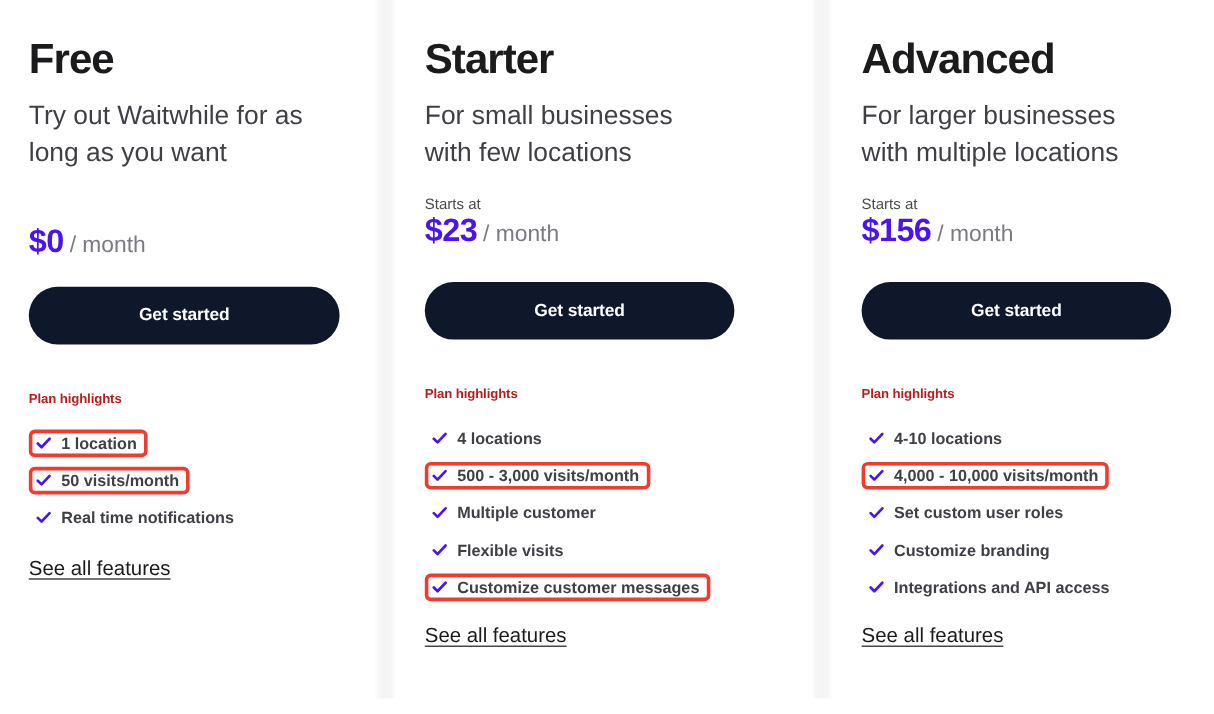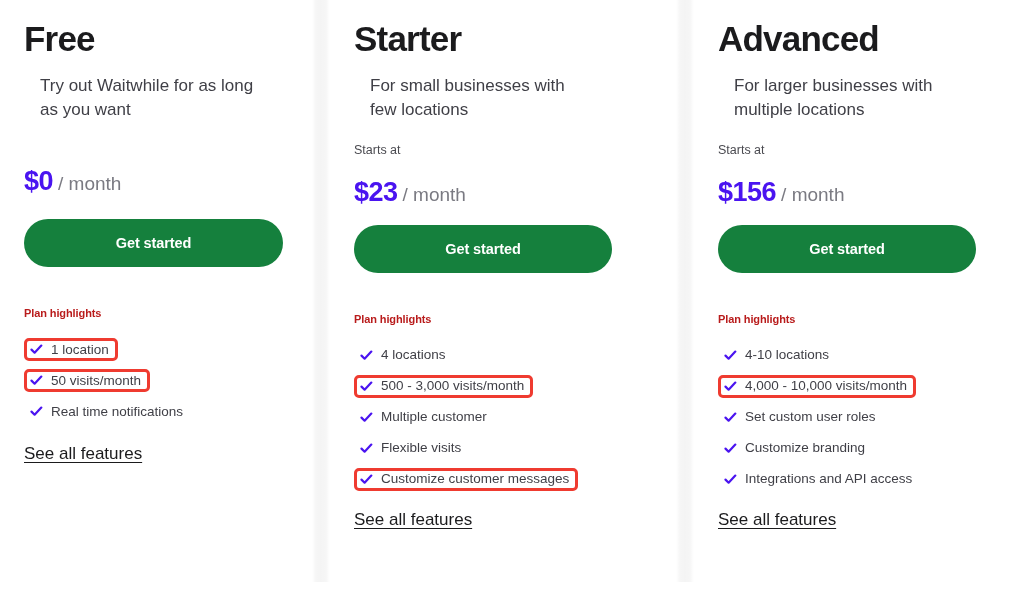--- a/index.html
+++ b/index.html
@@ -38,57 +38,57 @@
         rgba(0,0,0,0.00) 100%);
     pointer-events: none;
   }
   .col-gap.gap-1 { left: 312px; }
   .col-gap.gap-2 { left: 676px; }
 
   .plan-card {
     position: relative;
     background: #ffffff;
     box-sizing: border-box;
-    padding-top: 21px;
+    padding-top: 32px;
   }
   .plan-card.card-free     { width: 312px; padding-left: 24px; padding-right: 24px; }
   .plan-card.card-starter  { width: 364px; padding-left: 42px; padding-right: 24px; }
   .plan-card.card-business { width: 336px; padding-left: 42px; padding-right: 22px; }
 
   .plan-name {
     font-size: 35px;
     font-weight: 700;
     letter-spacing: -0.8px;
     color: #1b1b1d;
     line-height: 1.05;
     margin: 0 0 11px 0;
   }
 
   .plan-tagline {
-    font-size: 17px;
+    font-size: 22px;
     font-weight: 400;
     color: #3f3f46;
     line-height: 1.42;
-    margin: 16px;
+    margin: 0;
     max-width: 235px;
   }
   .card-starter .plan-tagline { max-width: 215px; }
   .card-business .plan-tagline { max-width: 230px; }
 
   .price-block {
     margin-top: 22px;
     min-height: 52px;
   }
   .card-free .price-block { margin-top: 46px; min-height: 32px; }
 
   .starts-at {
     font-size: 12.5px;
     color: #4a4a50;
     line-height: 1;
-    margin-bottom: 22px;
+    margin-bottom: 2px;
   }
 
   .price-row {
     display: flex;
     align-items: baseline;
     gap: 5px;
   }
   .price-amount {
     font-size: 27px;
     font-weight: 700;
@@ -102,21 +102,21 @@
     line-height: 1;
   }
 
   .cta-button {
     display: block;
     width: 100%;
     margin-top: 19px;
     height: 48px;
     border: none;
     border-radius: 26px;
-    background: #15803d;
+    background: #0f172a;
     color: #ffffff;
     font-family: "Liberation Sans", sans-serif;
     font-size: 14.5px;
     font-weight: 700;
     letter-spacing: -0.1px;
     cursor: pointer;
   }
   .card-free .cta-button { width: 259px; }
   .card-starter .cta-button { width: 258px; }
   .card-business .cta-button { width: 258px; }
@@ -127,20 +127,21 @@
     font-weight: 700;
     color: #b91c1c;
     letter-spacing: -0.1px;
   }
 
   .feature-list {
     list-style: none;
     margin: 0;
     padding: 0;
     margin-top: 19px;
+    font-weight: bold;
   }
 
   .feature-item {
     position: relative;
     display: flex;
     align-items: center;
     height: 23px;
     margin-bottom: 8px;
     box-sizing: border-box;
     padding-left: 3px;

